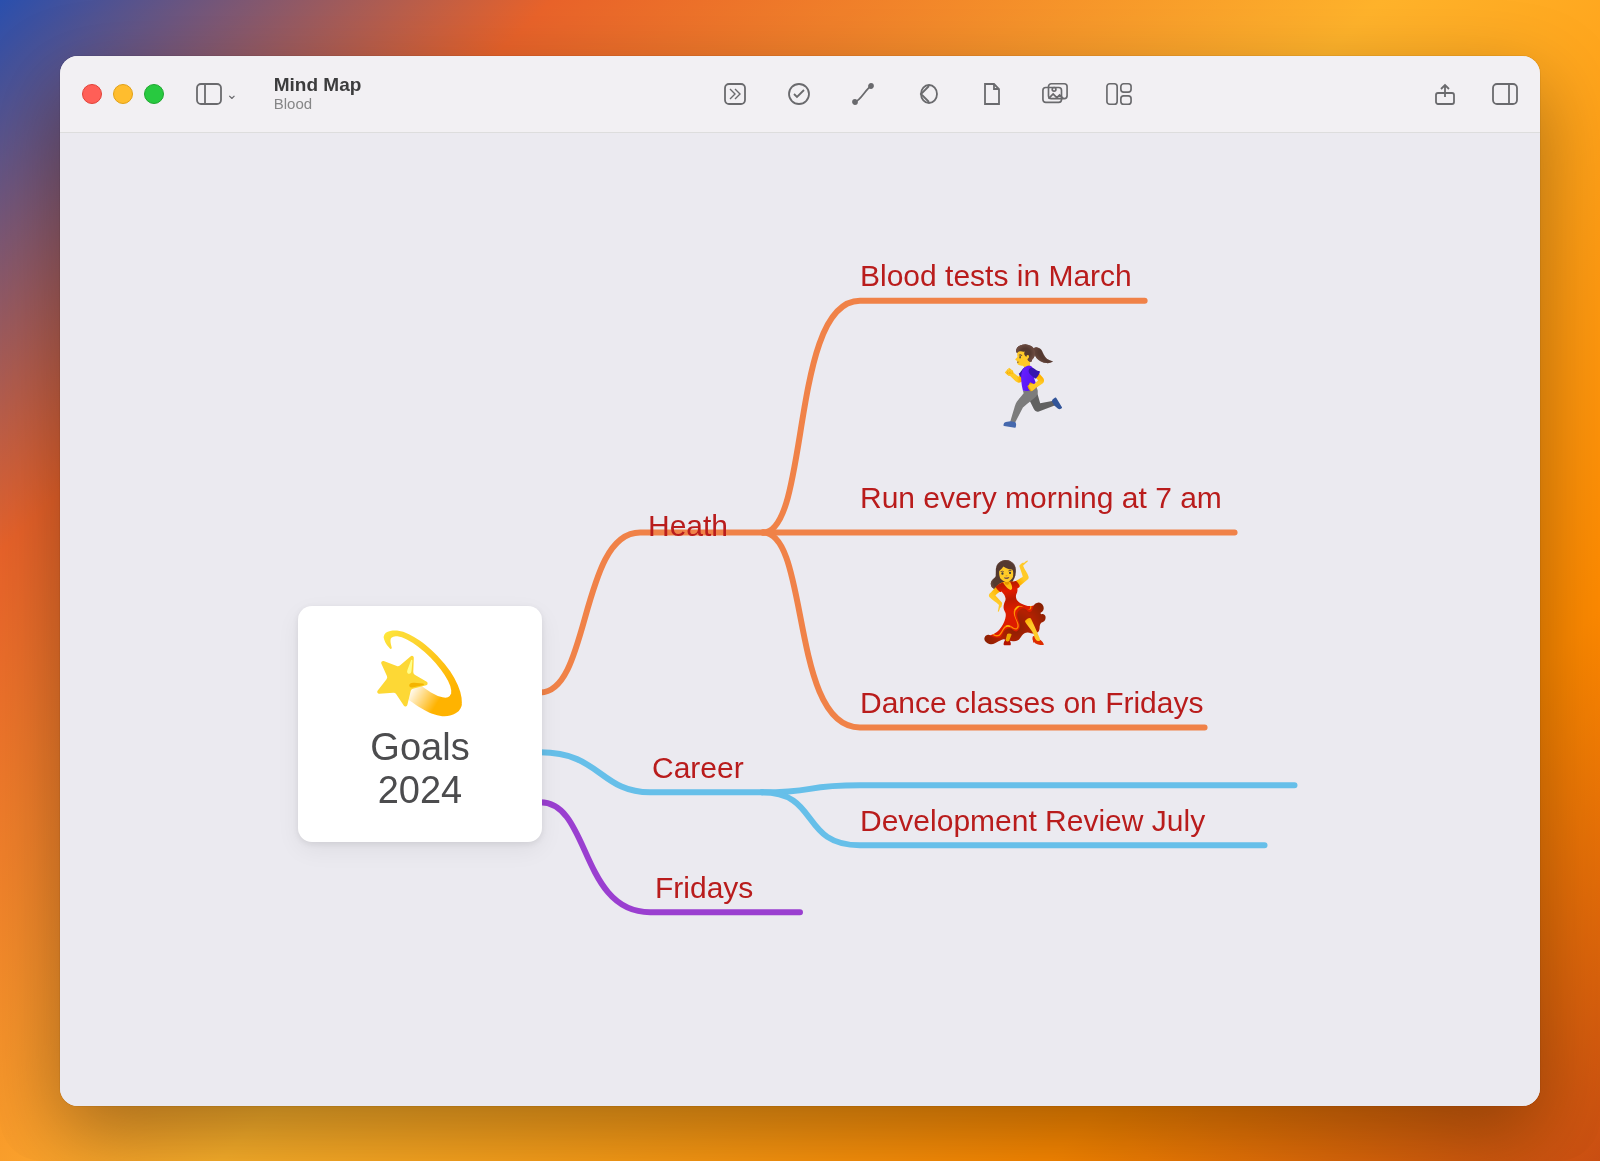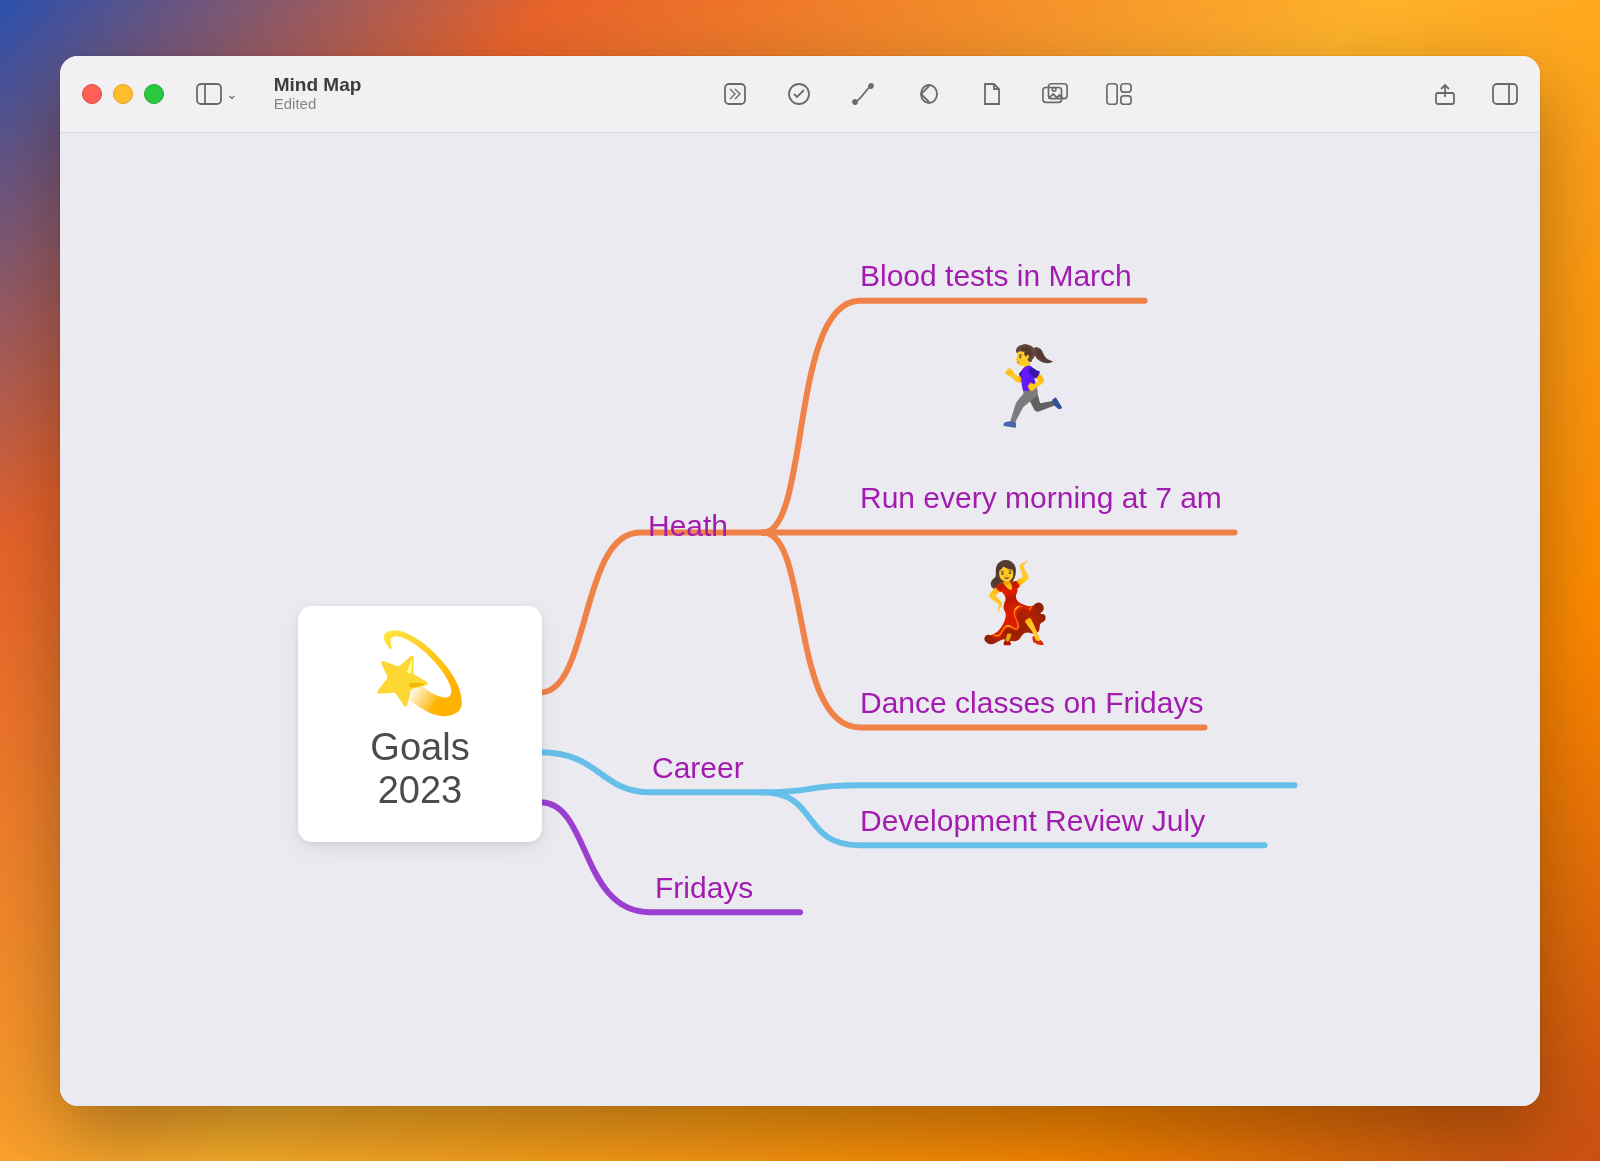--- a/index.html
+++ b/index.html
@@ -28,21 +28,21 @@
 .title-block{margin-left:18px;line-height:1.1;}
 .title-primary{font-size:19px;font-weight:700;color:#3c3c3d;}
 .title-secondary{font-size:15px;color:#868687;}
 .toolbar-center{margin-left:auto;margin-right:auto;display:flex;gap:38px;align-items:center;color:#6a6a6d;padding-left:60px;}
 .toolbar-center .tb{width:26px;height:26px;display:flex;align-items:center;justify-content:center;}
 .toolbar-right{display:flex;gap:34px;align-items:center;color:#6a6a6d;}
 .toolbar-right .tb{width:26px;height:26px;display:flex;align-items:center;justify-content:center;}
 svg{display:block;}
 .canvas{flex:1;position:relative;background:#ebeaf0;}
 .canvas svg.paths{position:absolute;inset:0;width:100%;height:100%;}
-.node{position:absolute;font-size:30px;color:#a21caf;white-space:nowrap;}
+.node{position:absolute;font-size:30px;color:#b91c1c;white-space:nowrap;}
 .root-card{
   position:absolute;background:#fff;border-radius:14px;
   box-shadow:0 2px 6px rgba(0,0,0,.08),0 8px 24px rgba(0,0,0,.06);
   padding:28px 34px 30px;text-align:center;
 }
 .root-card .icon{font-size:78px;line-height:1;}
 .root-card .label{font-size:38px;color:#4c4c4e;margin-top:14px;}
 .emoji{position:absolute;font-size:78px;line-height:1;}
 </style>
 </head>
@@ -60,21 +60,21 @@
     <div class="sidebar-toggle">
       <svg viewBox="0 0 26 22" fill="none" stroke="#6a6a6d" stroke-width="1.8">
         <rect x="1" y="1" width="24" height="20" rx="4"></rect>
         <line x1="9" y1="1" x2="9" y2="21"></line>
       </svg>
       <span class="caret">⌄</span>
     </div>
 
     <div class="title-block">
       <div class="title-primary">Mind Map</div>
-      <div class="title-secondary">Edited</div>
+      <div class="title-secondary">Blood</div>
     </div>
 
     <div class="toolbar-center">
       <div class="tb">
         <svg viewBox="0 0 24 24" width="24" height="24" fill="none" stroke="#6a6a6d" stroke-width="1.8">
           <rect x="2" y="2" width="20" height="20" rx="4"></rect>
             <path d="M7 7l5 5-5 5M12 7l5 5-5 5" stroke-width="1.4"></path>
         </svg>
       </div>
       <div class="tb">
@@ -152,21 +152,21 @@
         <path d="M702 660 C760 660 740 713 800 713 L1205 713"></path>
       </g>
 
       <g stroke="#9a3fd0" stroke-width="6" fill="none" stroke-linecap="round">
         <path d="M480 670 C530 670 520 780 590 780 L740 780"></path>
       </g>
     </svg>
 
     <div class="root-card" style="left:238px;top:473px;width:176px;">
       <div class="icon">💫</div>
-      <div class="label">Goals 2023</div>
+      <div class="label">Goals 2024</div>
     </div>
 
     <div class="node" style="left:588px;top:376px;">Heath</div>
     <div class="node" style="left:592px;top:618px;">Career</div>
     <div class="node" style="left:595px;top:738px;">Fridays</div>
 
     <div class="node" style="left:800px;top:126px;">Blood tests in March</div>
     <div class="emoji" style="left:920px;top:215px;">🏃‍♀️</div>
     <div class="node" style="left:800px;top:348px;">Run every morning at 7 am</div>
     <div class="emoji" style="left:905px;top:430px;">💃</div>

